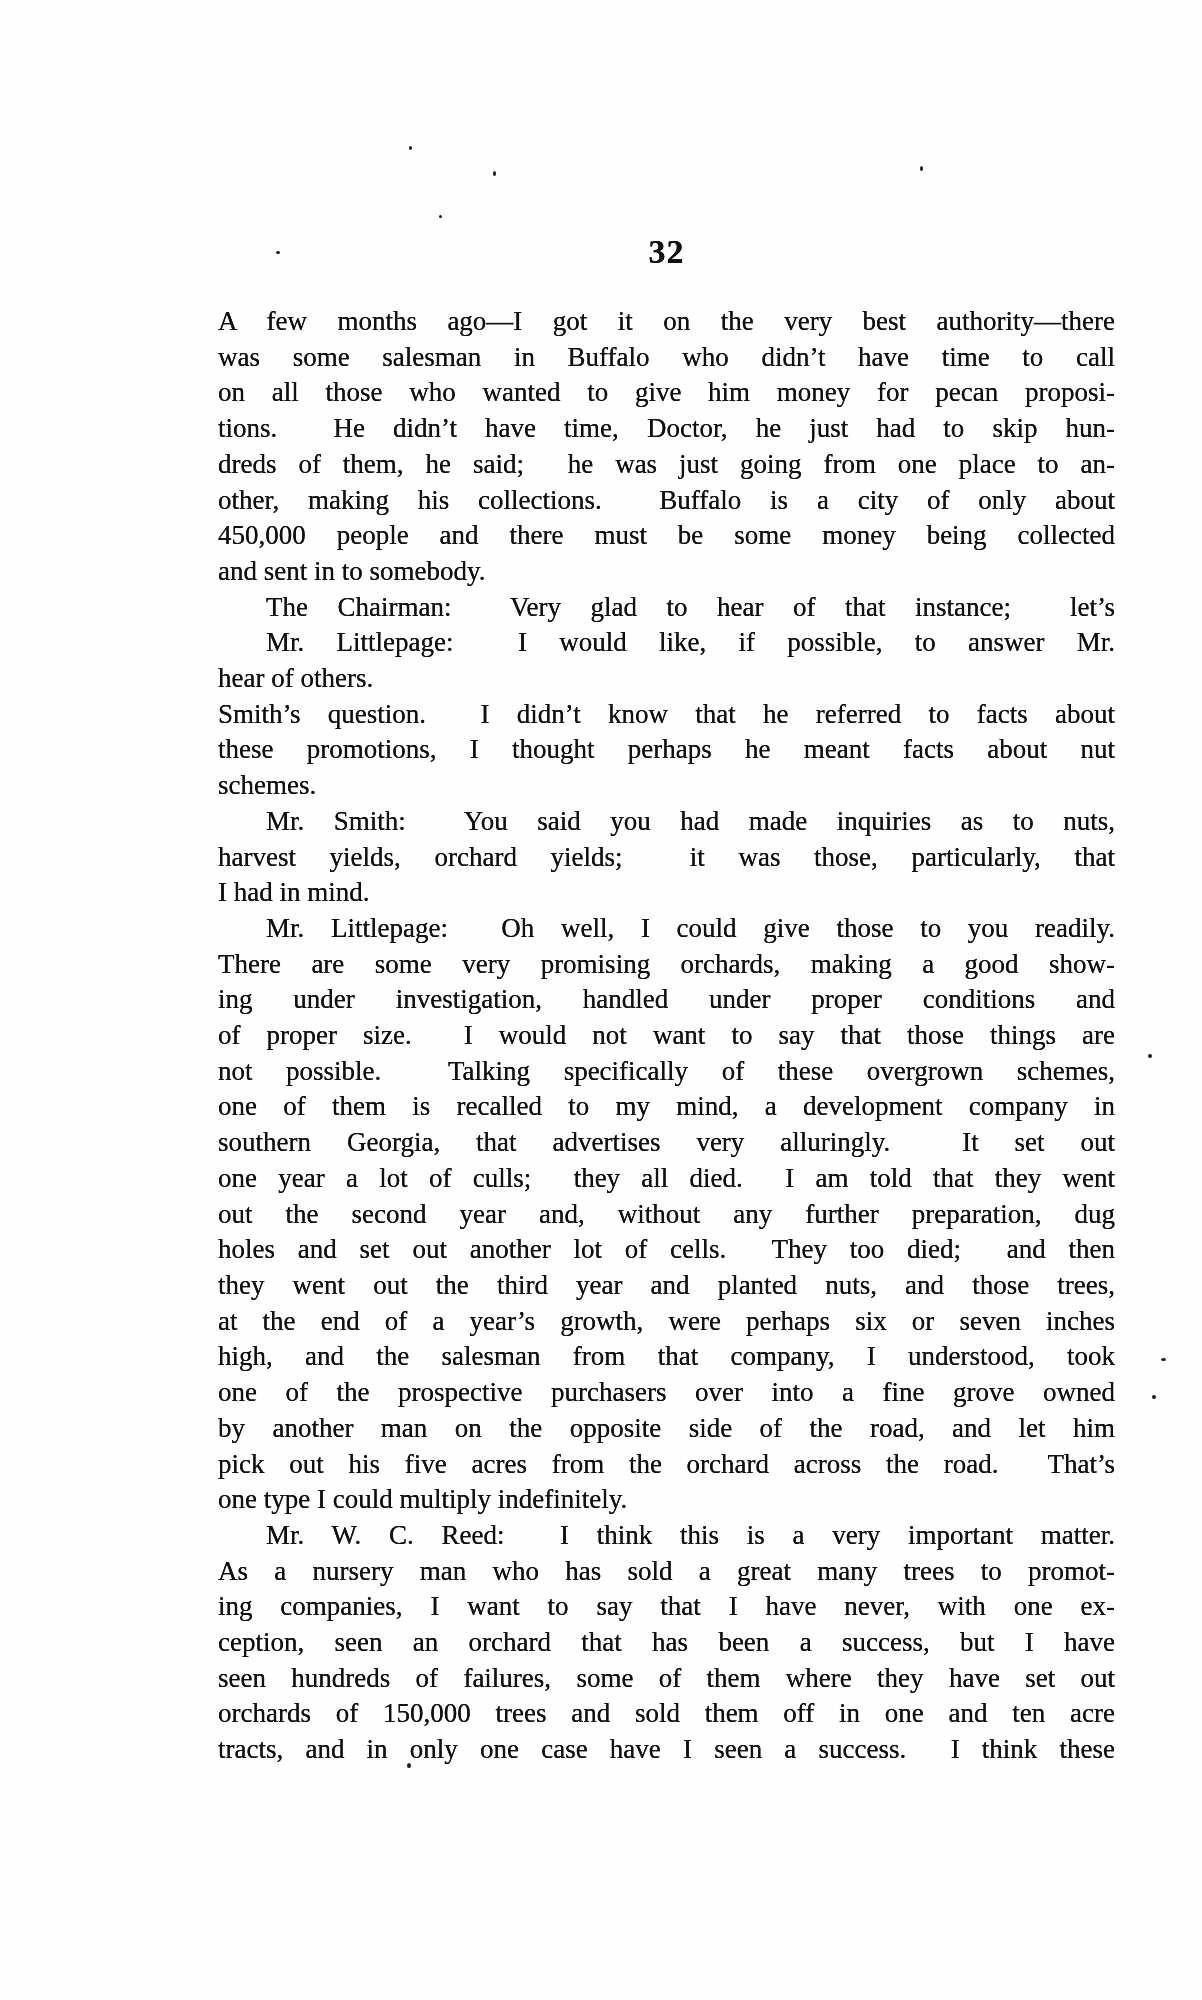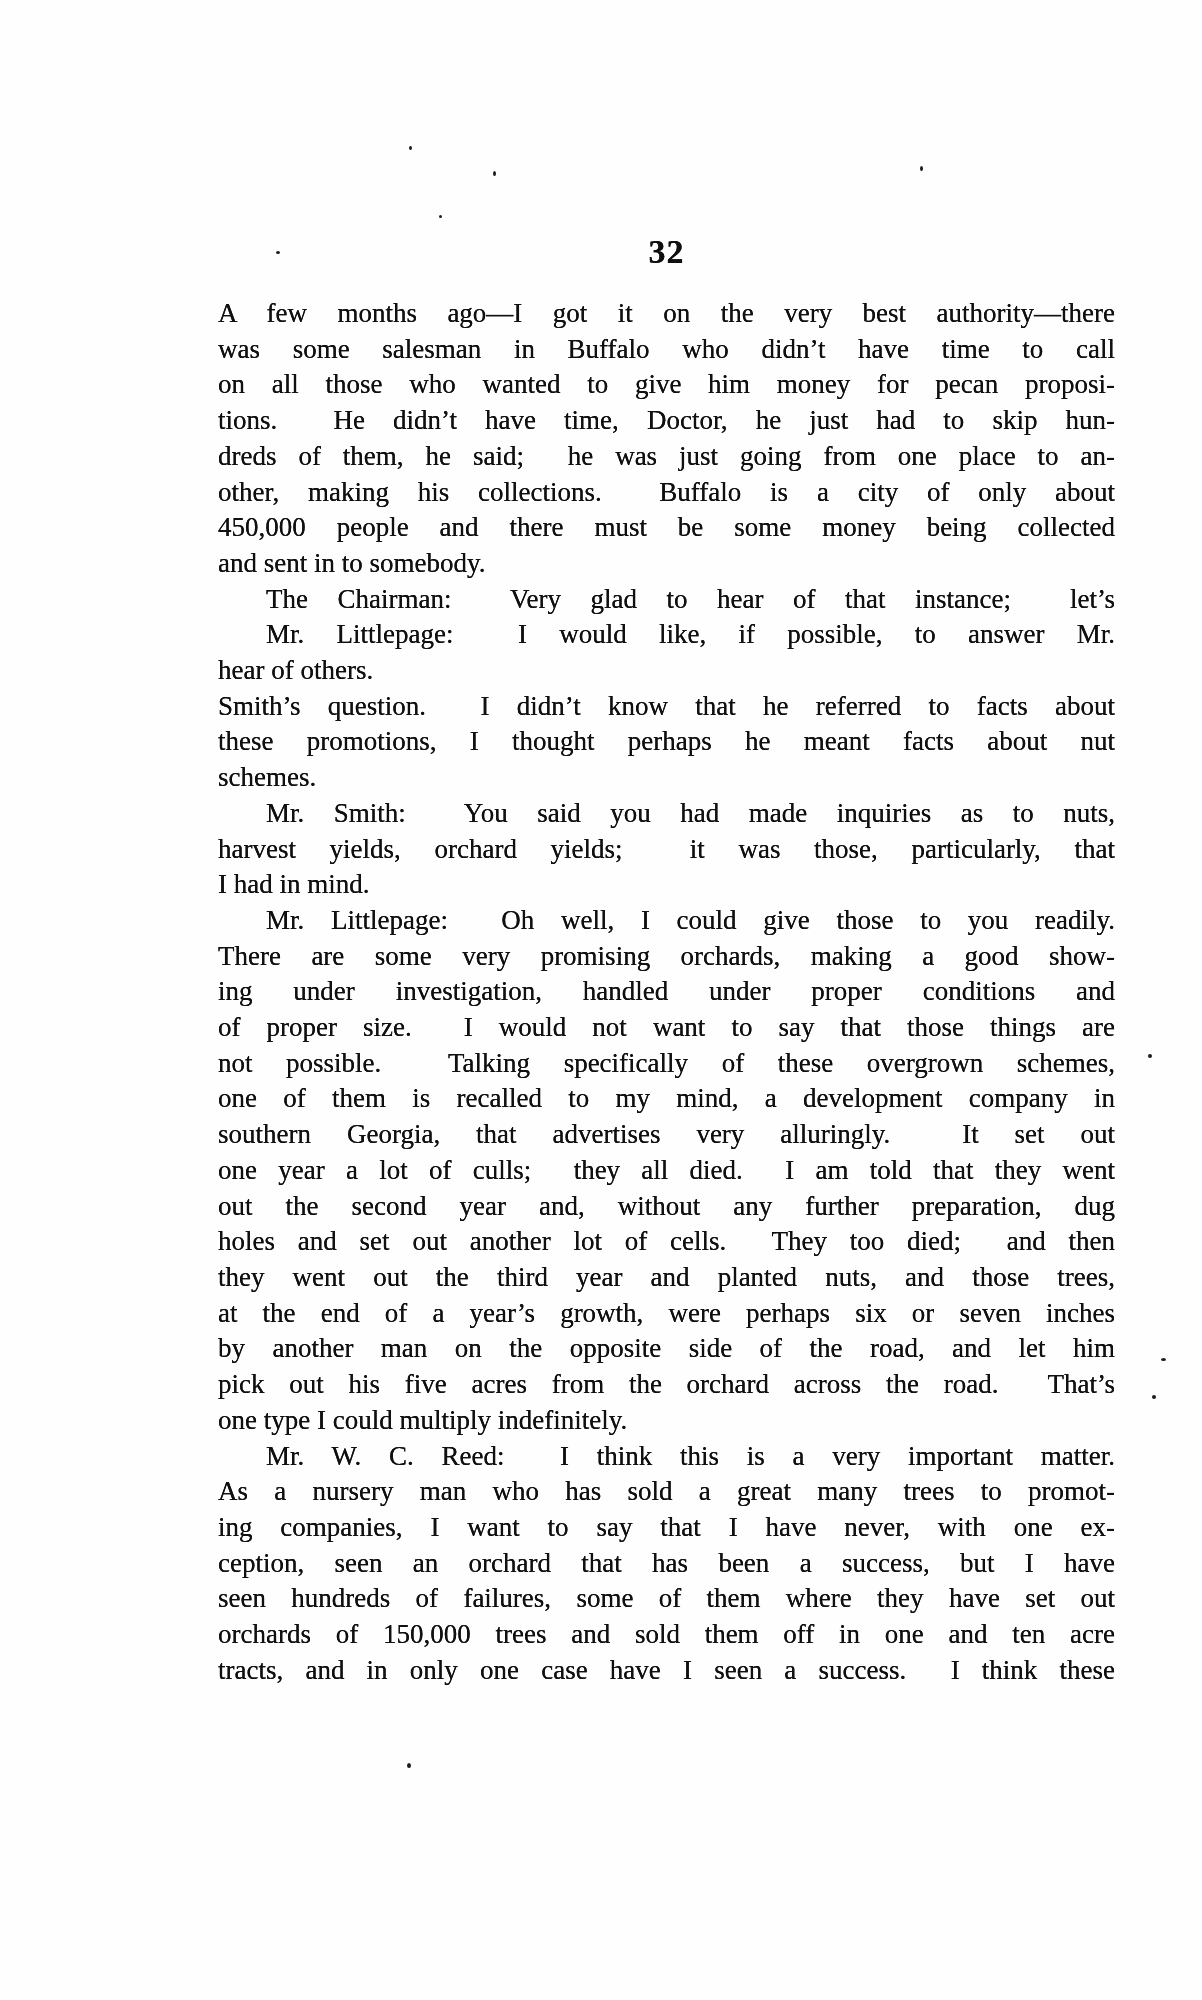--- a/index.html
+++ b/index.html
@@ -19,21 +19,21 @@
     left: 218px;
     width: 897px;
     text-align: center;
     font-size: 34px;
     font-weight: bold;
     letter-spacing: 1px;
   }
   .text-block {
     position: absolute;
     left: 218px;
-    top: 296px;
+    top: 304px;
     width: 897px;
     font-size: 27px;
     line-height: 35.7px;
   }
   .line {
     text-align: justify;
     text-align-last: justify;
   }
   .line.endline {
     text-align: right;
@@ -76,20 +76,22 @@
       <div class="line">ing under investigation, handled under proper conditions and</div>
       <div class="line">of proper size.&nbsp; I would not want to say that those things are</div>
       <div class="line">not possible.&nbsp; Talking specifically of these overgrown schemes,</div>
       <div class="line">one of them is recalled to my mind, a development company in</div>
       <div class="line">southern Georgia, that advertises very alluringly.&nbsp; It set out</div>
       <div class="line">one year a lot of culls;&nbsp; they all died.&nbsp; I am told that they went</div>
       <div class="line">out the second year and, without any further preparation, dug</div>
       <div class="line">holes and set out another lot of cells.&nbsp; They too died;&nbsp; and then</div>
       <div class="line">they went out the third year and planted nuts, and those trees,</div>
       <div class="line">at the end of a year’s growth, were perhaps six or seven inches</div>
+      <div class="line">high, and the salesman from that company, I understood, took</div>
+      <div class="line">one of the prospective purchasers over into a fine grove owned</div>
       <div class="line">by another man on the opposite side of the road, and let him</div>
       <div class="line">pick out his five acres from the orchard across the road.&nbsp; That’s</div>
       <div class="line endline">one type I could multiply indefinitely.</div>
       <div class="line indent">Mr. W. C. Reed:&nbsp; I think this is a very important matter.</div>
       <div class="line">As a nursery man who has sold a great many trees to promot-</div>
       <div class="line">ing companies, I want to say that I have never, with one ex-</div>
       <div class="line">ception, seen an orchard that has been a success, but I have</div>
       <div class="line">seen hundreds of failures, some of them where they have set out</div>
       <div class="line">orchards of 150,000 trees and sold them off in one and ten acre</div>
       <div class="line">tracts, and in only one case have I seen a success.&nbsp; I think these</div>

